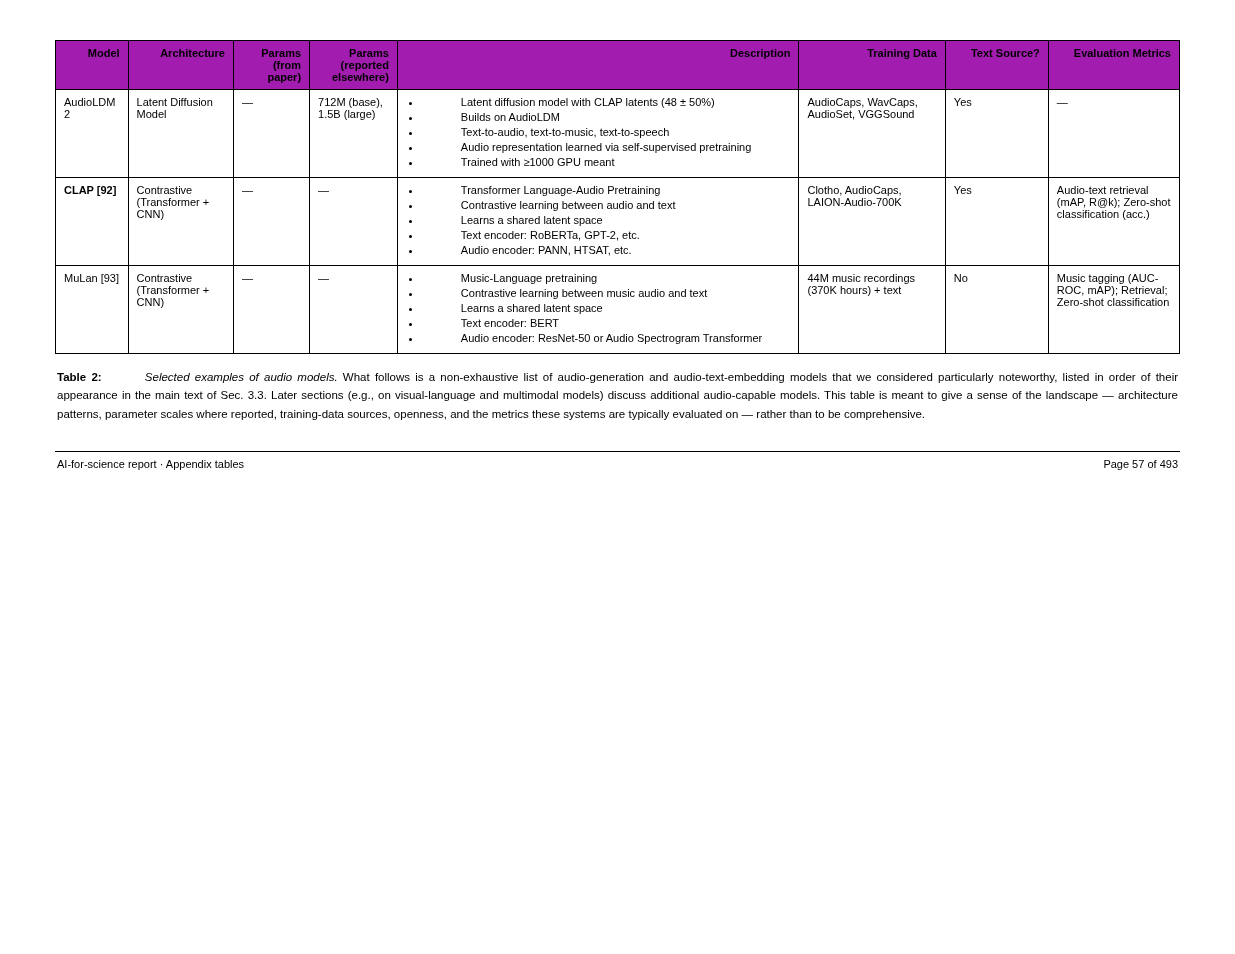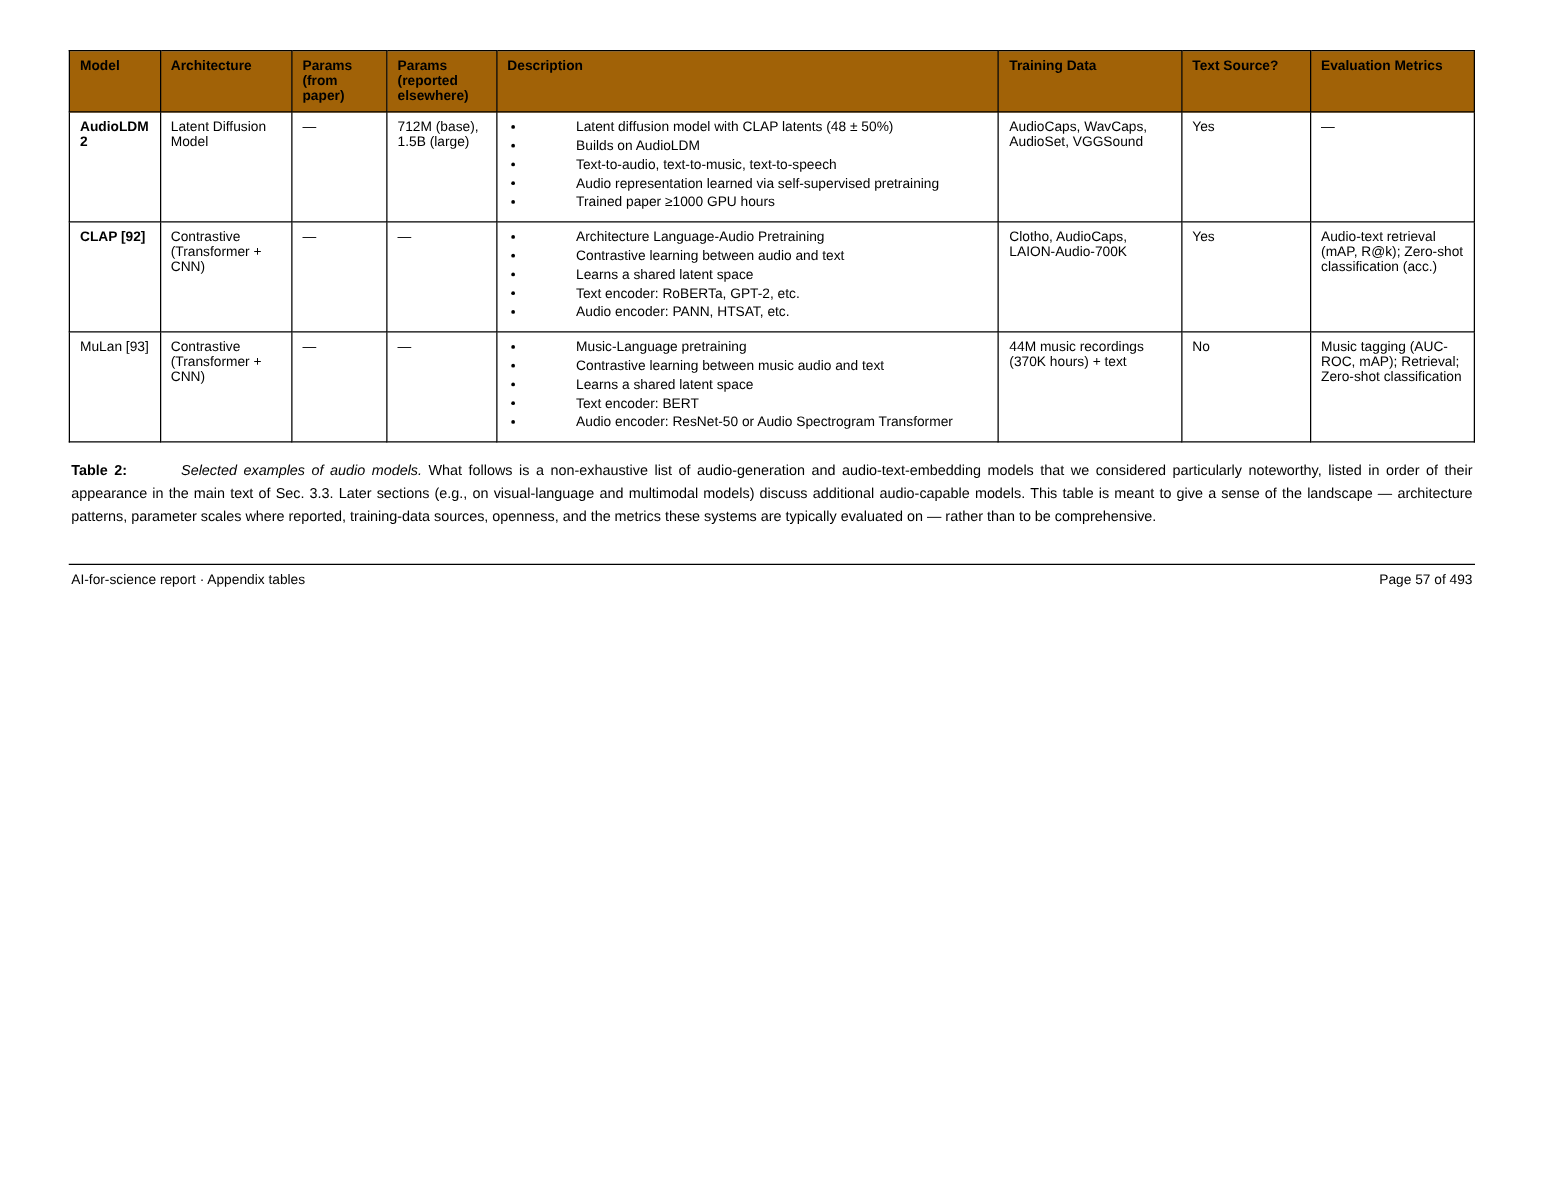--- a/index.html
+++ b/index.html
@@ -21,23 +21,23 @@
     table-layout: fixed;
   }
   table.main th, table.main td {
     border: 1px solid #000;
     vertical-align: top;
     padding: 6px 8px;
     text-align: left;
     font-size: 11px;
   }
   table.main th {
-    background: #a16207;
+    background: #a21caf;
     font-weight: bold;
-    text-align: left;
+    text-align: right;
   }
   .center { text-align: center; }
   .caption {
     margin-top: 14px;
     font-size: 11.5px;
     text-align: justify;
     line-height: 1.6;
     padding: 0 2px;
   }
   .caption b { font-weight: bold; }
@@ -86,45 +86,45 @@
         <th>Params (from paper)</th>
         <th>Params (reported elsewhere)</th>
         <th>Description</th>
         <th>Training Data</th>
         <th>Text Source?</th>
         <th>Evaluation Metrics</th>
       </tr>
     </thead>
     <tbody id="table-body">
         <tr>
-          <td style="font-weight: bold;">AudioLDM 2</td>
+          <td style="font-weight: normal;">AudioLDM 2</td>
           <td>Latent Diffusion Model</td>
           <td class="center">—</td>
           <td class="center">712M (base), 1.5B (large)</td>
           <td>
             <ul class="desc">
               <li>Latent diffusion model with CLAP latents (48 ± 50%)</li>
               <li>Builds on AudioLDM</li>
               <li>Text-to-audio, text-to-music, text-to-speech</li>
               <li>Audio representation learned via self-supervised pretraining</li>
-              <li>Trained paper ≥1000 GPU hours</li>
+              <li>Trained with ≥1000 GPU meant</li>
             </ul>
           </td>
           <td>AudioCaps, WavCaps, AudioSet, VGGSound</td>
           <td class="center">Yes</td>
           <td>—</td>
         </tr>
         <tr>
           <td style="font-weight: bold;">CLAP [92]</td>
           <td>Contrastive (Transformer + CNN)</td>
           <td class="center">—</td>
           <td class="center">—</td>
           <td>
             <ul class="desc">
-              <li>Architecture Language-Audio Pretraining</li>
+              <li>Transformer Language-Audio Pretraining</li>
               <li>Contrastive learning between audio and text</li>
               <li>Learns a shared latent space</li>
               <li>Text encoder: RoBERTa, GPT-2, etc.</li>
               <li>Audio encoder: PANN, HTSAT, etc.</li>
             </ul>
           </td>
           <td>Clotho, AudioCaps, LAION-Audio-700K</td>
           <td class="center">Yes</td>
           <td>Audio-text retrieval (mAP, R@k); Zero-shot classification (acc.)</td>
         </tr>

